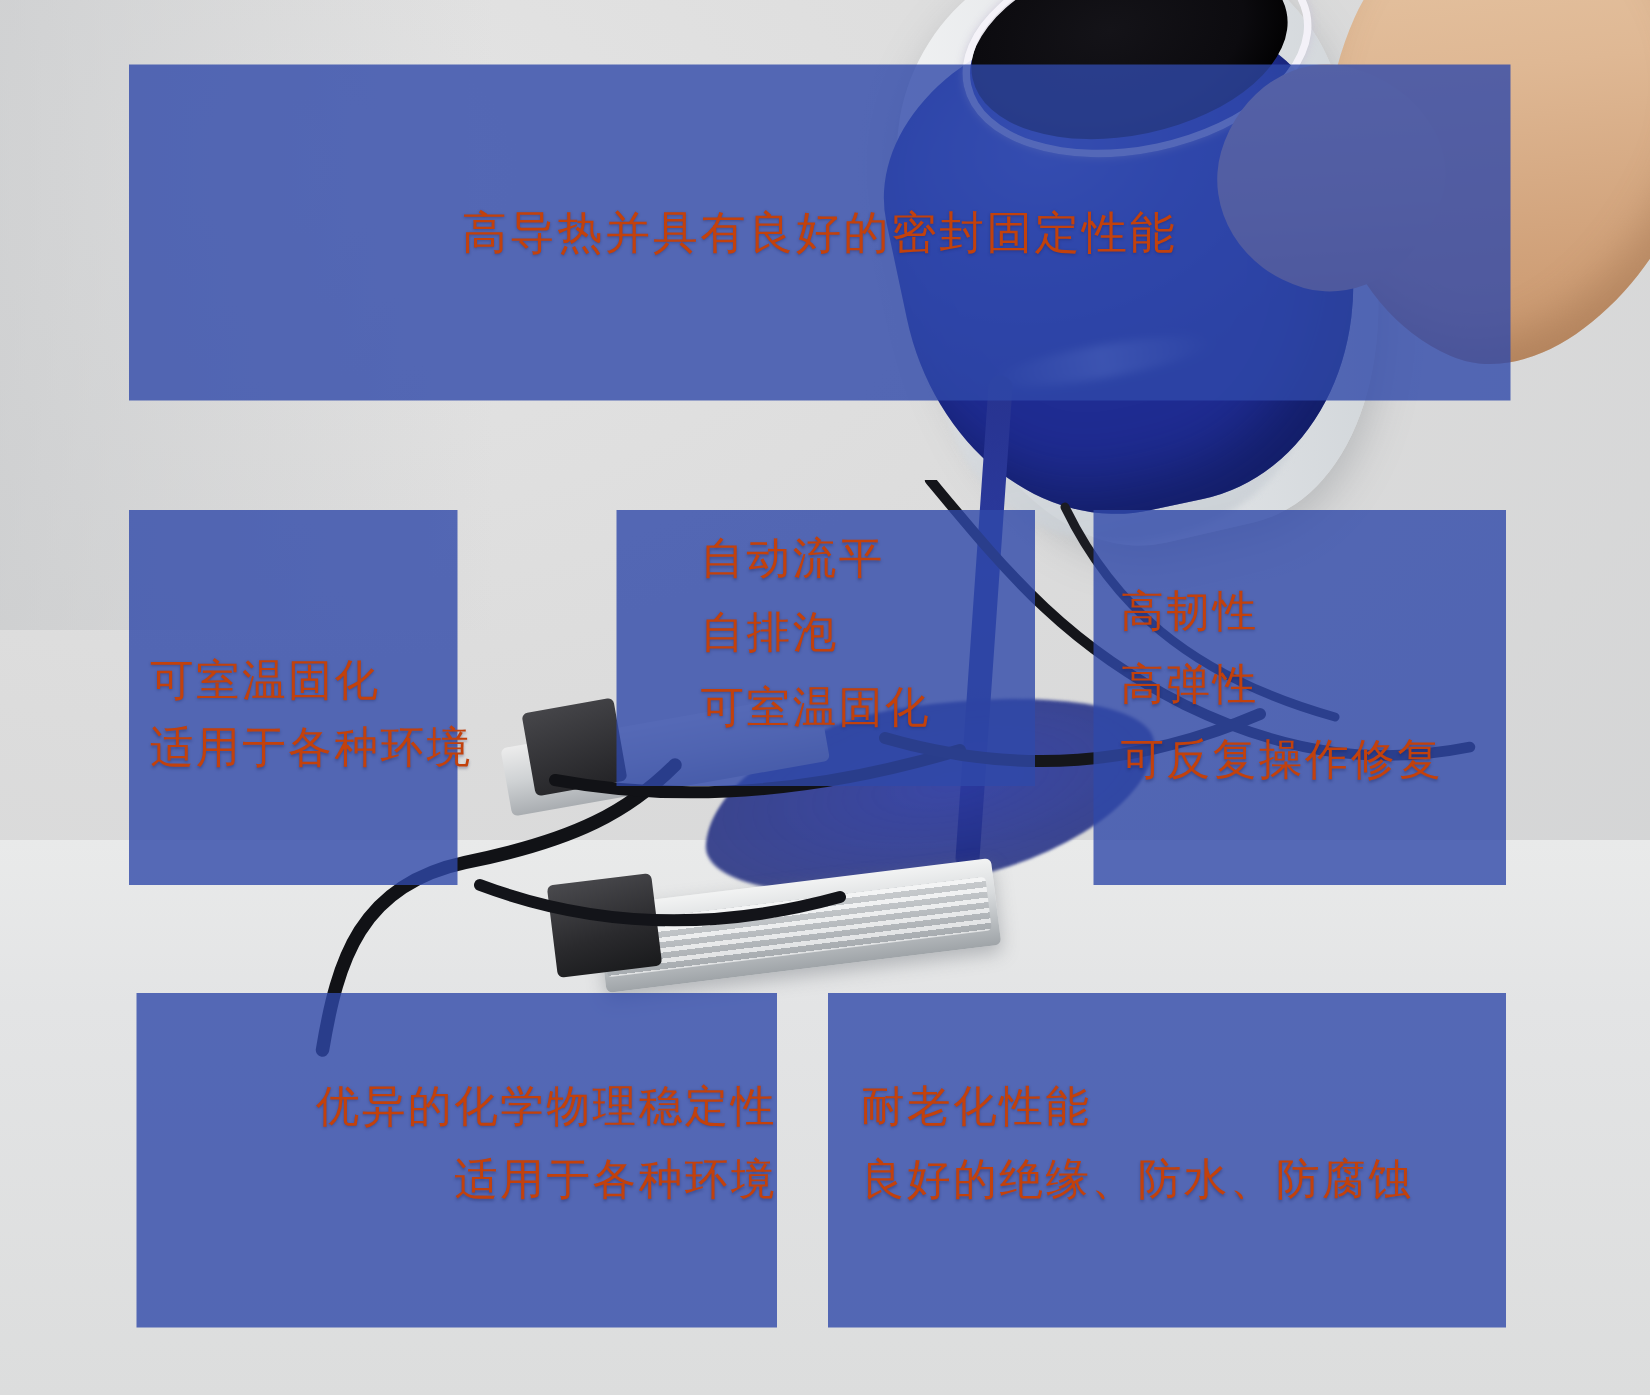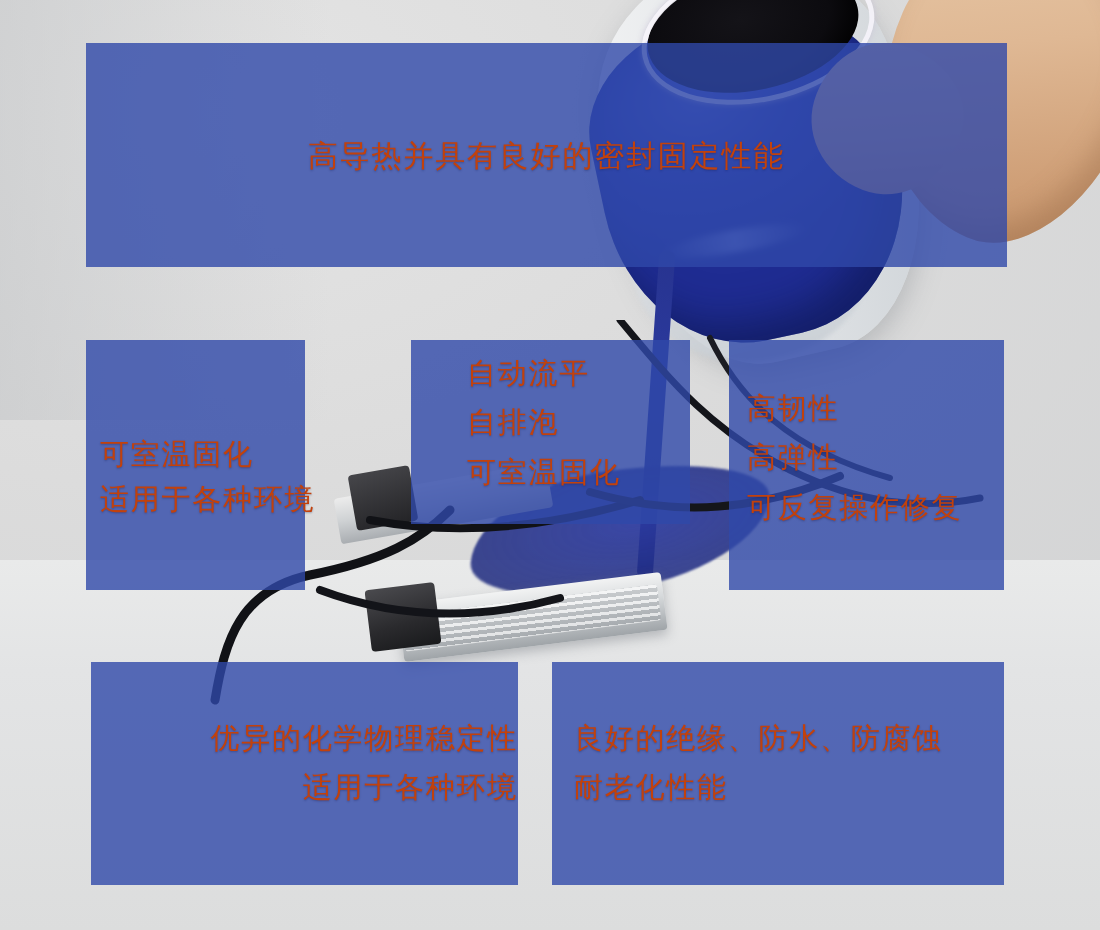--- a/index.html
+++ b/index.html
@@ -263,17 +263,17 @@
     <div class="line">高弹性</div>
     <div class="line">可反复操作修复</div>
   </div>
 
   <div class="panel" id="panel-stability">
     <div class="line">优异的化学物理稳定性</div>
     <div class="line">适用于各种环境</div>
   </div>
 
   <div class="panel" id="panel-insulation">
+    <div class="line">耐老化性能</div>
     <div class="line">良好的绝缘、防水、防腐蚀</div>
-    <div class="line">耐老化性能</div>
   </div>
 
 </div>
 
 </body></html>

